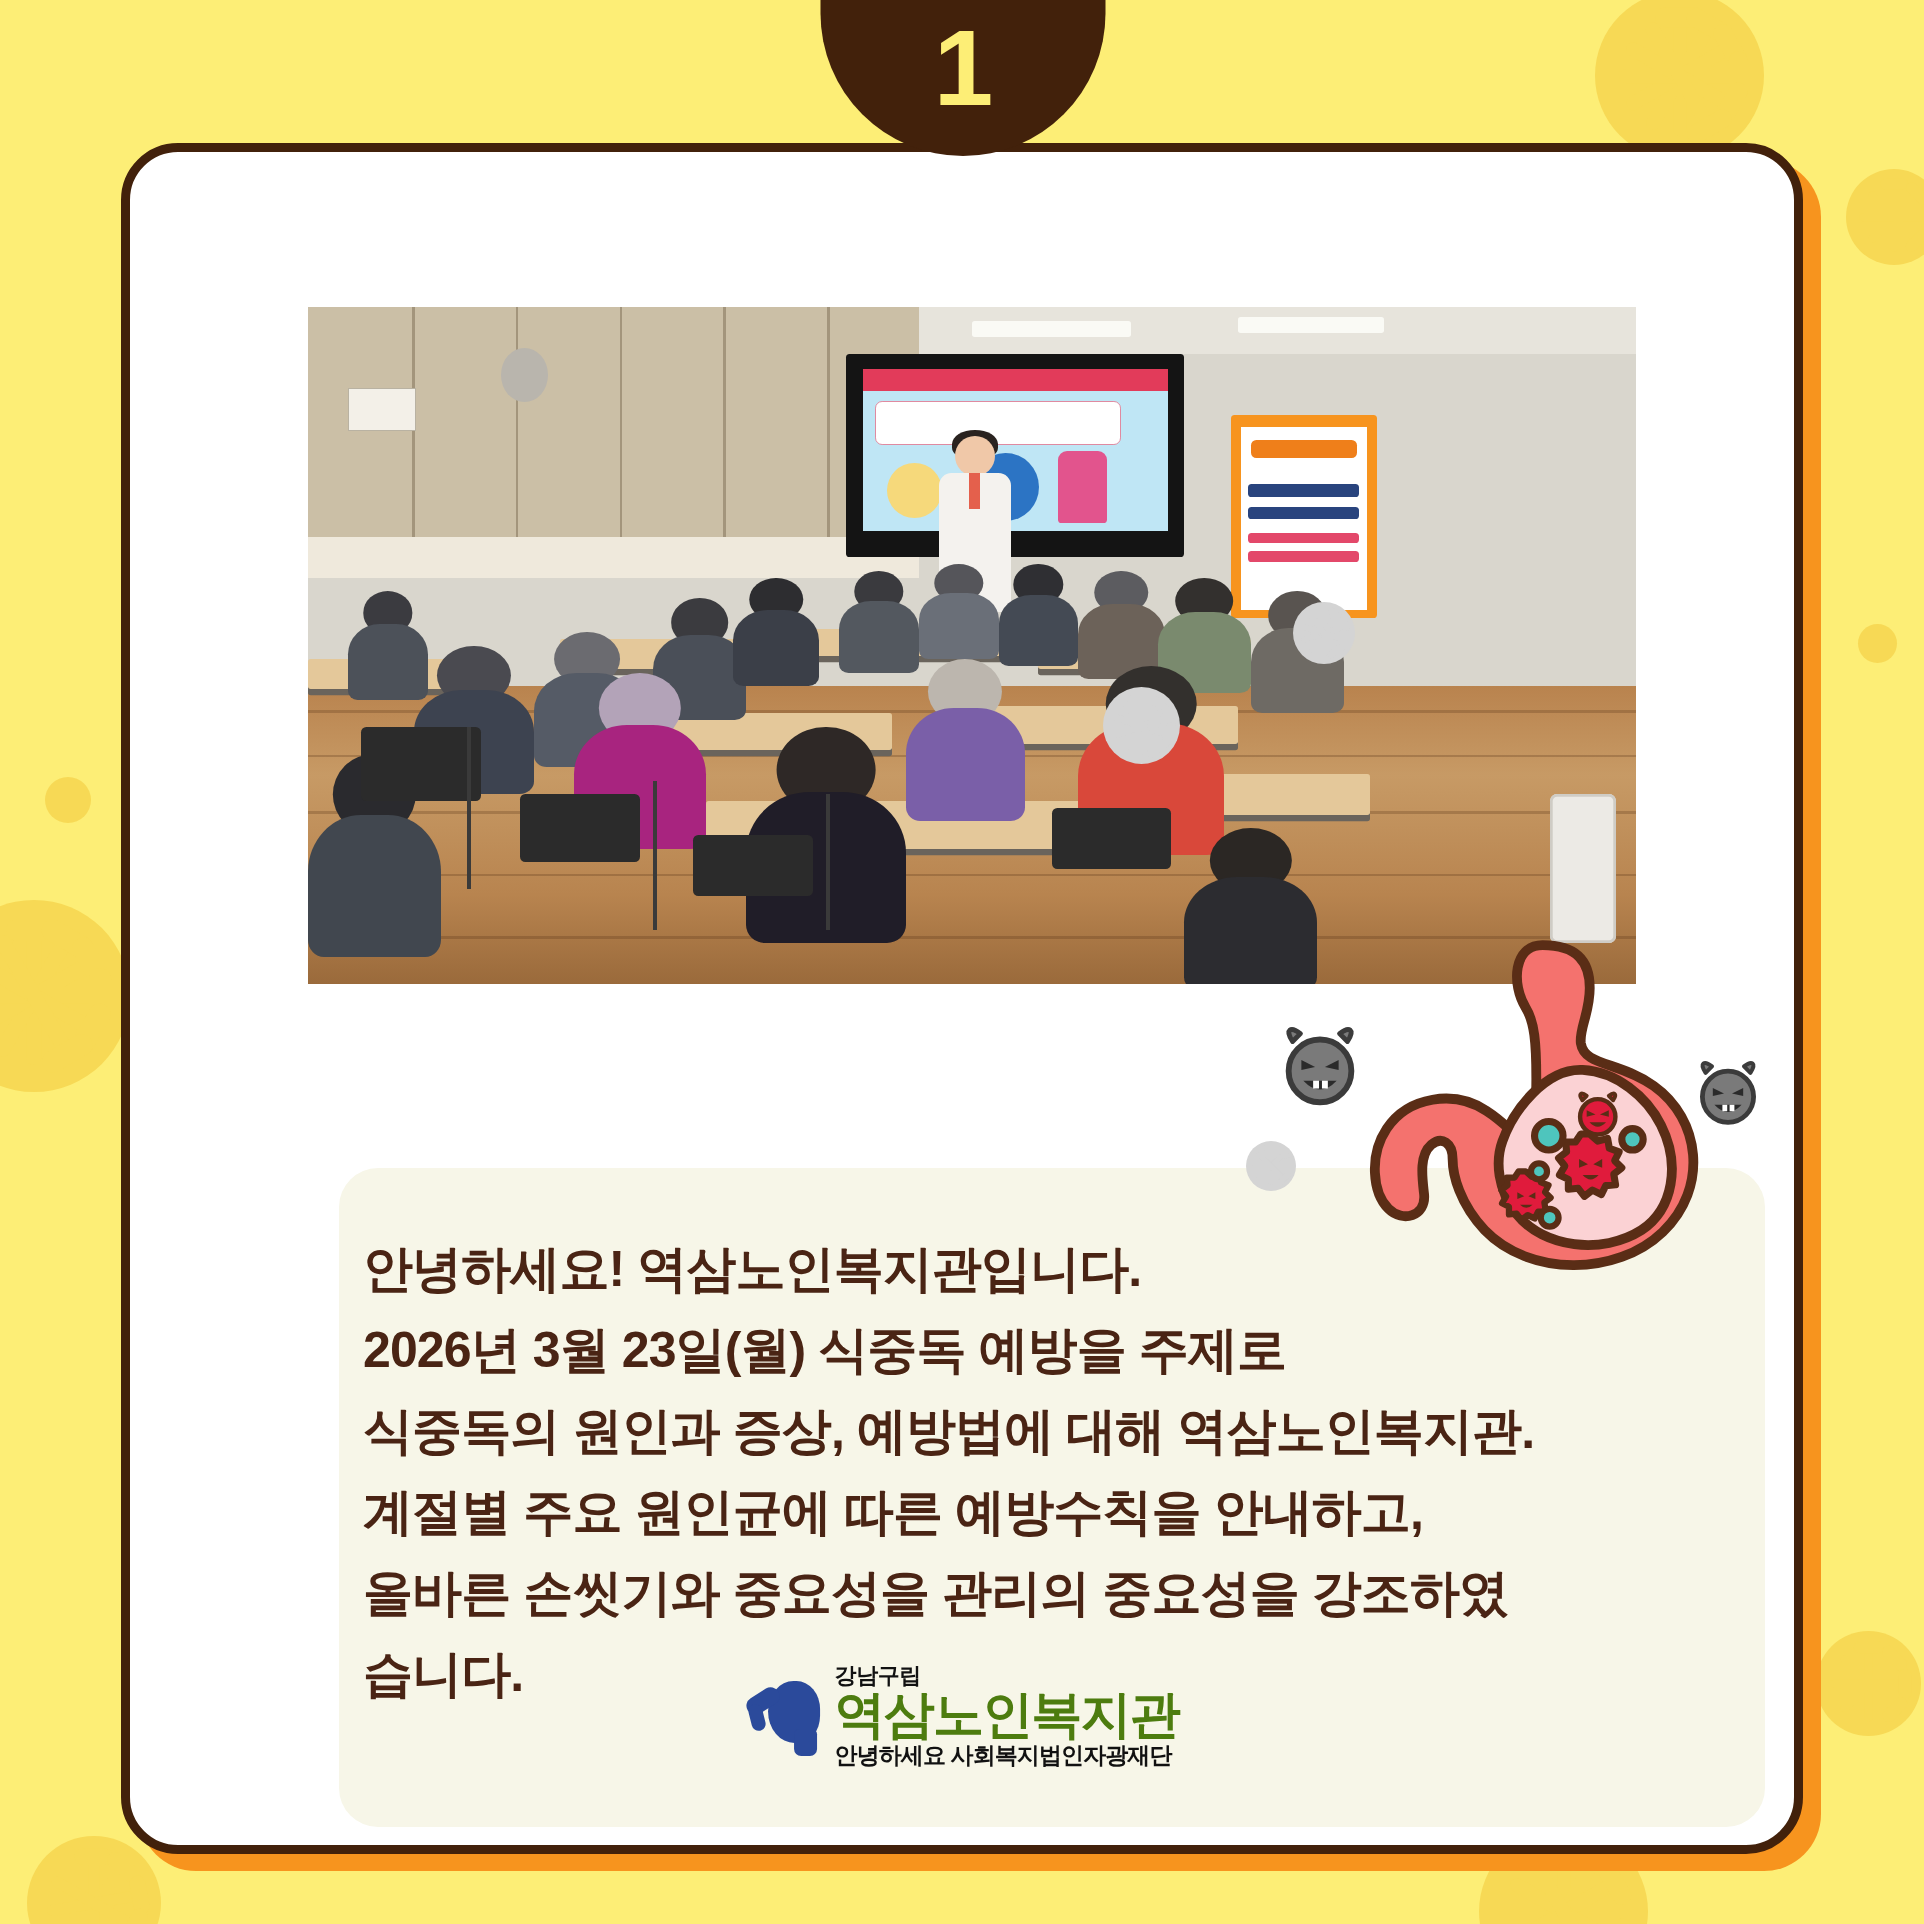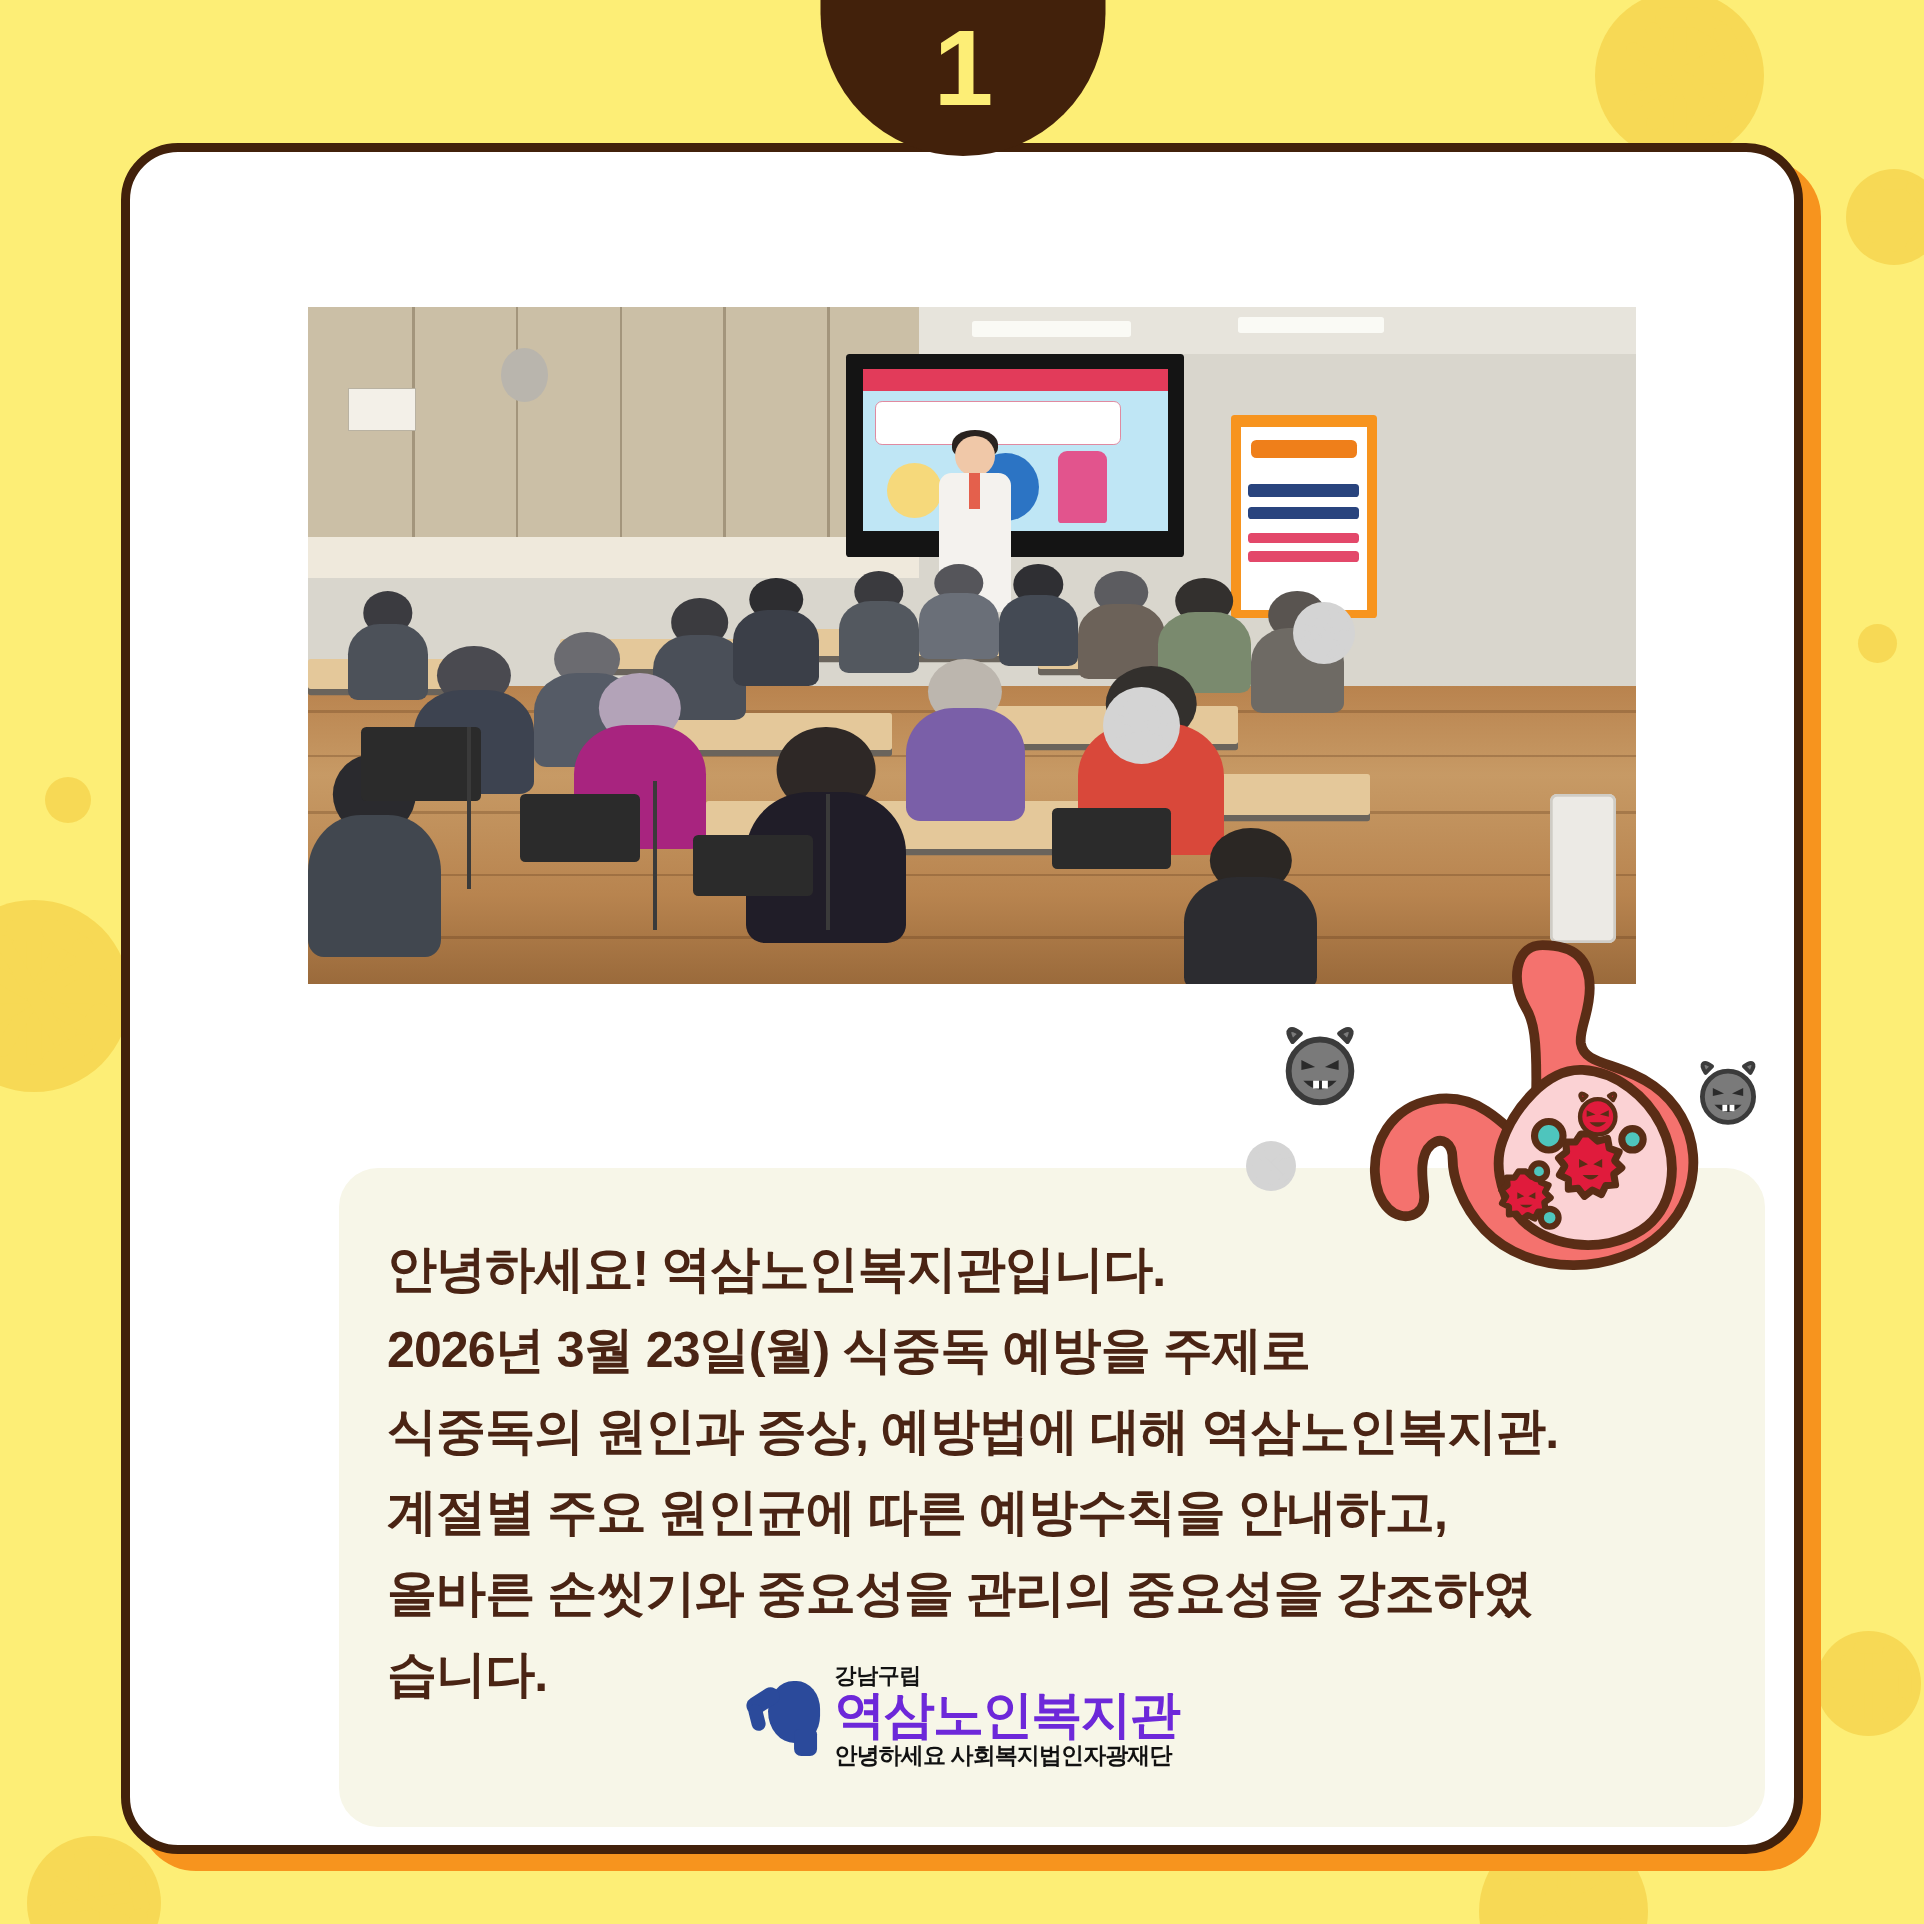--- a/index.html
+++ b/index.html
@@ -93,21 +93,21 @@
   .germ-gray{position:absolute;z-index:6;}
   .virus-gray{position:absolute;z-index:6;}
   .vg .body{position:absolute;left:0;top:0;width:100%;height:100%;border-radius:50%;background:#d4d4d4;}
   .vg .spike{position:absolute;left:50%;top:50%;width:9%;height:76%;background:#d4d4d4;border-radius:36px;transform-origin:50% 50%;}
   .vg .spike::after{content:"";position:absolute;left:-130%;top:-5%;width:360%;height:15%;background:#d4d4d4;border-radius:36px;}
 
   
   .text-panel{
     position:absolute;left:209px;top:1016px;width:1426px;height:659px;
     background:#f7f6e8;border-radius:39px;z-index:4;
-    padding:61px 48px 0 48px;box-sizing:border-box;
+    padding:61px 48px 0 24px;box-sizing:border-box;
   }
   .body-line{
     color:#4a2414;font-size:50px;font-weight:bold;line-height:1.62;
     letter-spacing:-0.9px;white-space:nowrap;
   }
 
   
   .logo{
     position:absolute;left:50%;transform:translateX(-50%);
     bottom:78px;z-index:5;display:flex;align-items:center;gap:12.5px;
@@ -116,21 +116,21 @@
   .logo-mark .blob{position:absolute;right:1.8px;top:3.6px;width:52px;height:62px;background:#2b4a9b;
                    border-radius:52% 48% 46% 54%;}
   .logo-mark .hook{position:absolute;left:0;top:14.3px;width:36px;height:18px;background:#2b4a9b;
                    border-radius:9px;transform:rotate(-32deg);}
   .logo-mark .hook2{position:absolute;left:5.3px;top:27px;width:14.3px;height:27px;background:#2b4a9b;
                    border-radius:7.1px;transform:rotate(-14deg);}
   .logo-mark .tail{position:absolute;right:5.3px;bottom:-1.8px;width:23px;height:27px;background:#2b4a9b;
                    border-radius:5.3px 5.3px 7.1px 7.1px;}
   .logo-text{display:flex;flex-direction:column;line-height:1;}
   .logo-small{font-size:22px;color:#111;font-weight:bold;letter-spacing:-0.4px;}
-  .logo-main{font-size:51px;color:#6d28d9;font-weight:bold;letter-spacing:-1.8px;margin:2.7px 0 3.6px;}
+  .logo-main{font-size:51px;color:#4d7c0f;font-weight:bold;letter-spacing:-1.8px;margin:2.7px 0 3.6px;}
   .logo-sub{font-size:23px;color:#111;font-weight:bold;letter-spacing:-0.9px;}
 </style>
 </head>
 <body>
 
 <div class="bg-deco">
 
   <div class="virus" style="left:1595px;top:-9px;width:169px;height:169px;">
     <div class="body"></div>
     <div class="spike" style="transform:translate(-50%,-50%) rotate(0deg);"></div>

